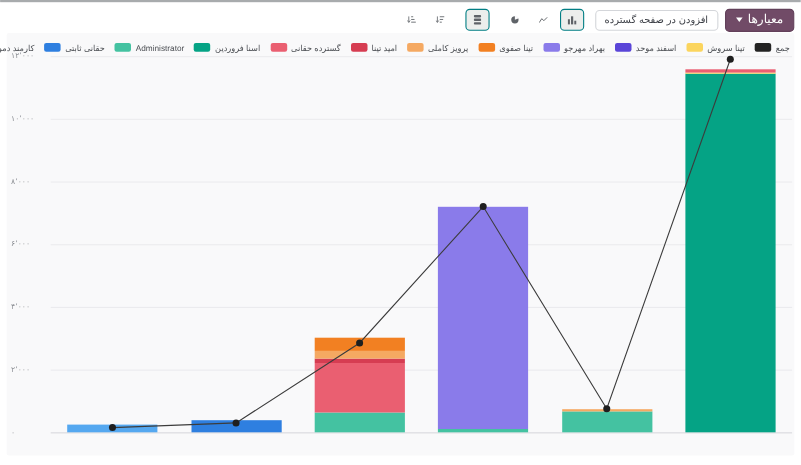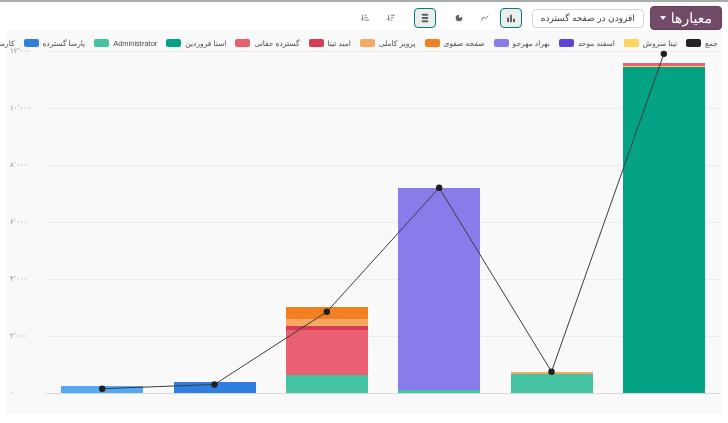--- a/index.html
+++ b/index.html
@@ -12,21 +12,21 @@
   .top-edge{position:absolute;top:0;left:0;right:0;height:2px;background:#a8abad;}
   
   .toolbar{
     position:absolute;top:6px;left:6px;right:6px;height:24px;
     display:flex;flex-direction:row;align-items:center;gap:6px;
     direction:rtl;
   }
   .btn-measures{
     display:flex;align-items:center;gap:5px;
     background:#714b67;color:#fff;border:1px solid #62405a;border-radius:4px;
-    font-size:14px;padding:4px 9px;line-height:1;cursor:pointer;
+    font-size:11px;padding:4px 9px;line-height:1;cursor:pointer;
   }
   .caret{width:0;height:0;border-left:3.5px solid transparent;border-right:3.5px solid transparent;border-top:4px solid #fff;}
   .btn-outline{
     background:#fff;color:#3b3e45;border:1px solid #d4d6da;border-radius:4px;
     font-size:9px;padding:4px 8px;line-height:1;cursor:pointer;white-space:nowrap;
   }
   .iconbar{display:flex;flex-direction:row;align-items:center;gap:4px;direction:rtl;margin-right:4px;}
   .icon-btn{
     width:22px;height:20px;display:flex;align-items:center;justify-content:center;
     background:transparent;border:1px solid transparent;border-radius:4px;cursor:pointer;
@@ -136,21 +136,21 @@
       </span>
       <span class="leg-item">
         <span class="leg-label">اسفند موحد</span>
         <span class="leg-swatch" style="background: rgb(90, 69, 216);"></span>
       </span>
       <span class="leg-item">
         <span class="leg-label">بهراد مهرجو</span>
         <span class="leg-swatch" style="background: rgb(138, 123, 234);"></span>
       </span>
       <span class="leg-item">
-        <span class="leg-label">صفحه صفوی</span>
+        <span class="leg-label">تینا صفوی</span>
         <span class="leg-swatch" style="background: rgb(242, 128, 34);"></span>
       </span>
       <span class="leg-item">
         <span class="leg-label">پرویز کاملی</span>
         <span class="leg-swatch" style="background: rgb(245, 169, 98);"></span>
       </span>
       <span class="leg-item">
         <span class="leg-label">امید تینا</span>
         <span class="leg-swatch" style="background: rgb(214, 61, 82);"></span>
       </span>
@@ -160,21 +160,21 @@
       </span>
       <span class="leg-item">
         <span class="leg-label">اسنا فروردین</span>
         <span class="leg-swatch" style="background: rgb(5, 163, 133);"></span>
       </span>
       <span class="leg-item">
         <span class="leg-label">Administrator</span>
         <span class="leg-swatch" style="background: rgb(68, 194, 161);"></span>
       </span>
       <span class="leg-item">
-        <span class="leg-label">پارسا گسترده</span>
+        <span class="leg-label">حقانی ثابتی</span>
         <span class="leg-swatch" style="background: rgb(46, 127, 224);"></span>
       </span>
       <span class="leg-item">
         <span class="leg-label">کارمند دمو</span>
       </span>
     </div>
   <div class="plot" id="plot">
       <div class="gridline zero" style="top: 341.5px;"></div>
       <div class="ytick" style="top: 342px;">۰</div>
       <div class="gridline" style="top: 284.5px;"></div>

